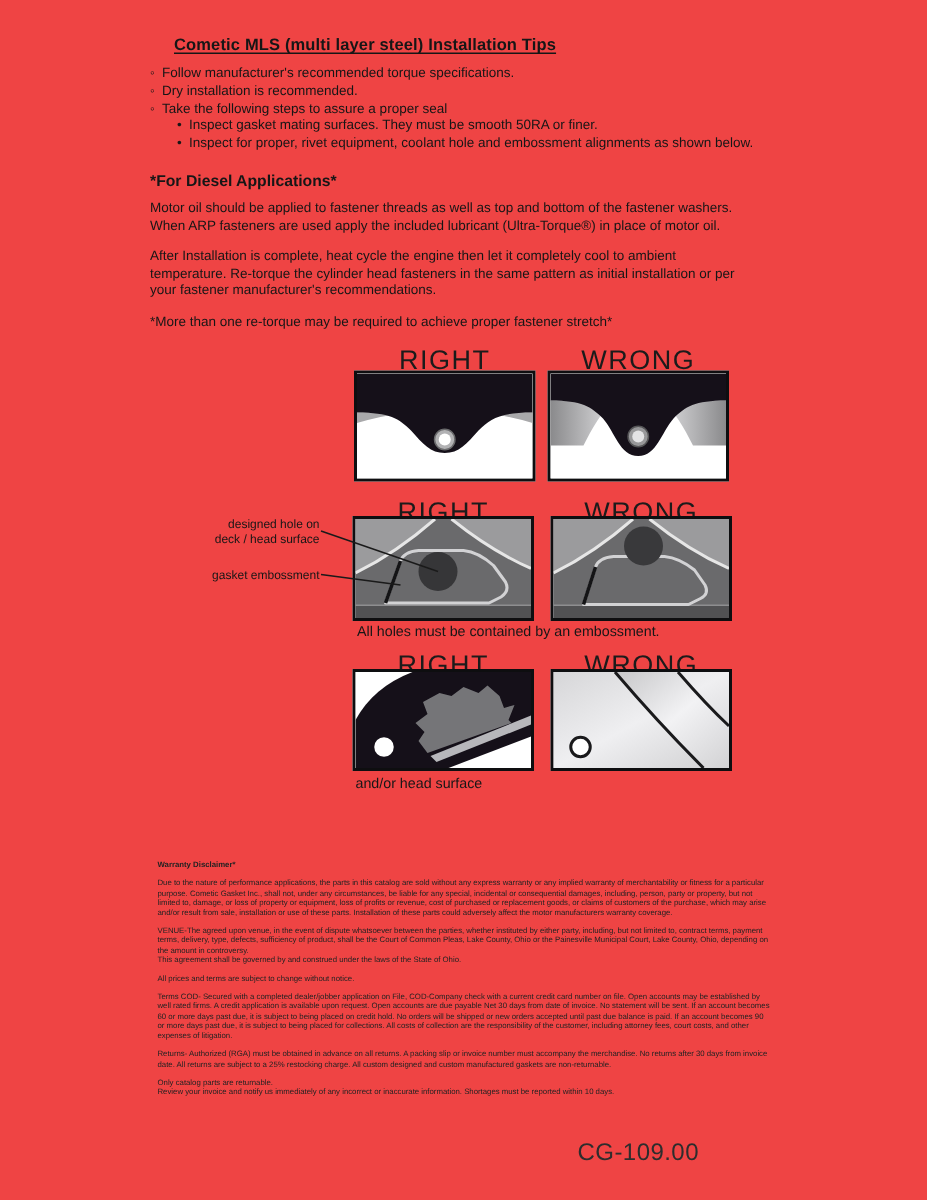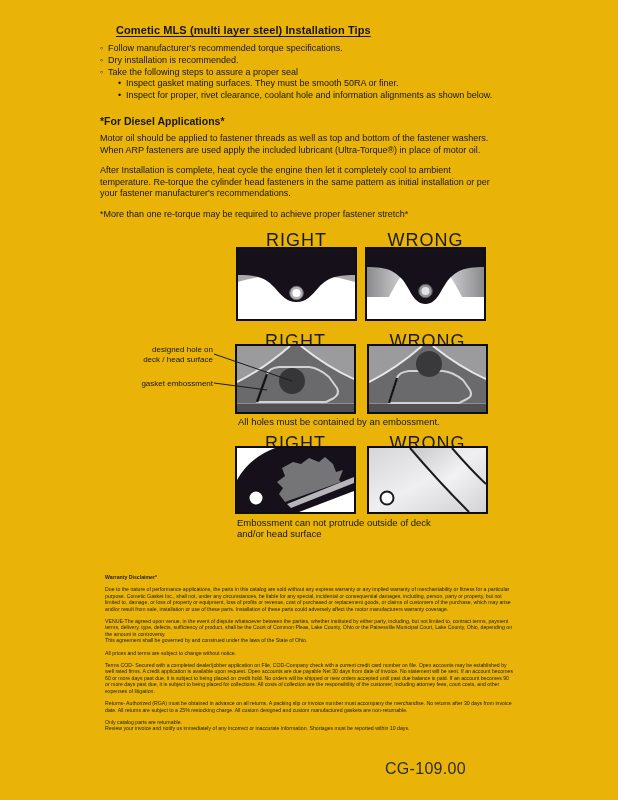--- a/index.html
+++ b/index.html
@@ -1,18 +1,18 @@
 <!DOCTYPE html>
 <html><head>
 <meta charset="utf-8">
 <style>
   * { margin:0; padding:0; box-sizing:content-box; }
   html,body { background:#ffffff; }
   body { width:618px; height:800px; font-family:"Liberation Sans","DejaVu Sans",sans-serif; color:#161616; }
-  .page { position:relative; width:618px; height:800px; background:#eab308; overflow:hidden; }
+  .page { position:relative; width:618px; height:800px; background:#ef4444; overflow:hidden; }
 
   
   .content { position:absolute; left:100px; top:24px; width:414px; }
   .title { font-size:11px; font-weight:bold; text-decoration:underline; text-underline-offset:2px; margin-left:16px; margin-bottom:7px; letter-spacing:0.1px; }
   .b-row { display:flex; font-size:9px; line-height:11.8px; }
   .b-row .marker { width:8px; flex:none; }
   .b-row.sub { margin-left:18px; }
   .diesel-head { font-size:10.5px; font-weight:bold; margin-top:13px; margin-bottom:6px; }
   .para { font-size:9px; line-height:11.6px; margin-bottom:9px; width:404px; }
 
@@ -68,21 +68,21 @@
       <div class="b-row">
         <span class="marker">◦</span>
         <span>Take the following steps to assure a proper seal</span>
       </div>
       <div class="b-row sub">
         <span class="marker">•</span>
         <span>Inspect gasket mating surfaces.  They must be smooth 50RA or finer.</span>
       </div>
       <div class="b-row sub">
         <span class="marker">•</span>
-        <span>Inspect for proper, rivet clearance, coolant hole and information alignments as shown below.</span>
+        <span>Inspect for proper, rivet equipment, coolant hole and embossment alignments as shown below.</span>
       </div>
     </div>
 
     <div class="diesel-head">*For Diesel Applications*</div>
     <div class="para">Motor oil should be applied to fastener threads as well as top and bottom of the fastener washers. When ARP fasteners are used apply the included lubricant (Ultra-Torque®) in place of motor oil.</div>
     <div class="para">After Installation is complete, heat cycle the engine then let it completely cool to ambient temperature. Re-torque the cylinder head fasteners in the same pattern as initial installation or per your fastener manufacturer's recommendations.</div>
     <div class="para">*More than one re-torque may be required to achieve proper fastener stretch*</div>
   </div>
 
   <div class="figure fig1">
@@ -189,21 +189,20 @@
         </linearGradient>
       </defs>
       <rect x="0" y="0" width="117" height="64" fill="url(#gBG)"></rect>
       <path d="M41,0 H83 Q102,22 117,36 V64 H100 Q70,34 41,0 Z" fill="url(#gBand)"></path>
       <path d="M83,0 Q102,22 117,36" stroke="#1a1a1c" stroke-width="2" fill="none"></path>
       <path d="M41,0 Q70,34 100,64" stroke="#1a1a1c" stroke-width="2" fill="none"></path>
       <circle cx="18" cy="50" r="6.5" fill="#ffffff" stroke="#1a1a1c" stroke-width="2"></circle>
     </svg>
 
     <div class="caption">
-      <div>Embossment can not protrude outside of deck</div>
       <div>and/or head surface</div>
     </div>
   </div>
 
   <div class="disclaimer">
     <div class="d-head">Warranty Disclaimer*</div>
     <div class="d-para">Due to the nature of performance applications, the parts in this catalog are sold without any express warranty or any implied warranty of merchantability or fitness for a particular purpose.  Cometic Gasket Inc., shall not, under any circumstances, be liable for any special, incidental or consequential damages, including, person, party or property, but not limited to, damage, or loss of property or equipment, loss of profits or revenue, cost of purchased or replacement goods, or claims of customers of the purchase, which may arise and/or result from sale, installation or use of these parts.  Installation of these parts could adversely affect the motor manufacturers warranty coverage.</div>
     <div class="d-line">VENUE-The agreed upon venue, in the event of dispute whatsoever between the parties, whether instituted by either party, including, but not limited to, contract terms, payment terms, delivery, type, defects, sufficiency of product, shall be the Court of Common Pleas, Lake County, Ohio or the Painesville Municipal Court, Lake County, Ohio, depending on the amount in controversy.</div>
     <div class="d-para">This agreement shall be governed by and construed under the laws of the State of Ohio.</div>
     <div class="d-para">All prices and terms are subject to change without notice.</div>

